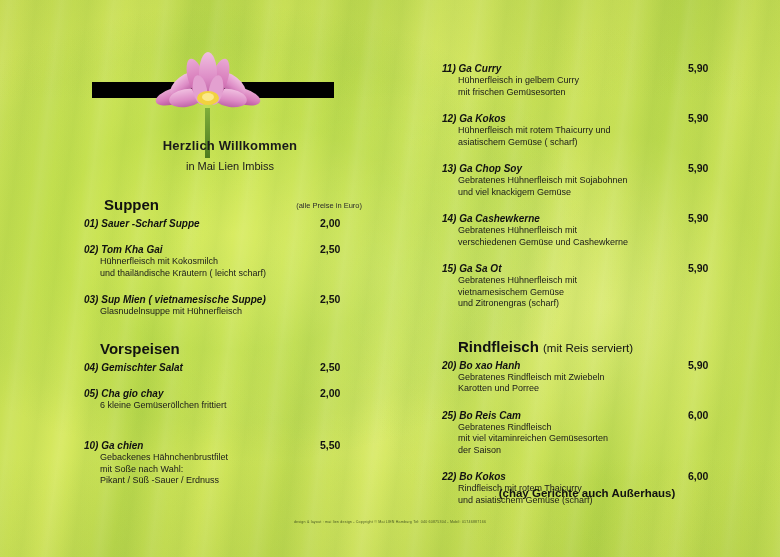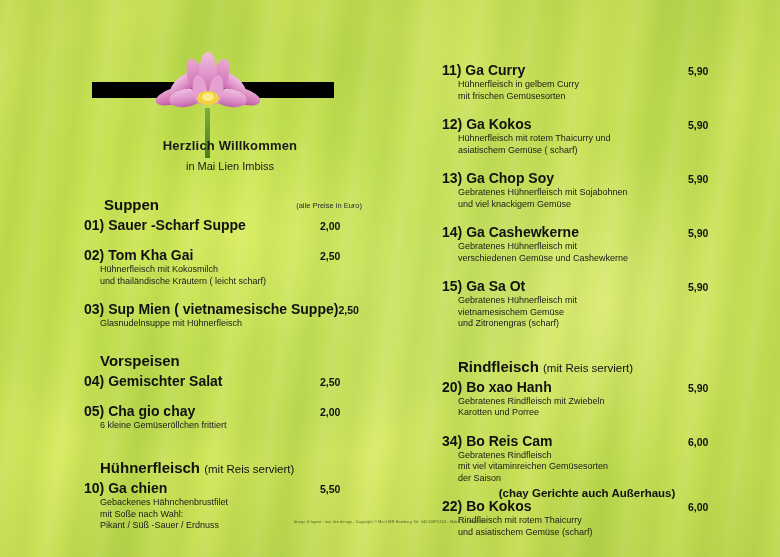--- a/index.html
+++ b/index.html
@@ -153,24 +153,25 @@
     position: relative;
     margin: 0 0 2px 0;
     padding-left: 0;
   }
   .item-row {
     display: flex;
     align-items: baseline;
     justify-content: space-between;
   }
   .item-name {
-    font-size: 14px;
+    font-size: 10px;
     font-weight: bold;
     color: #111111;
     white-space: nowrap;
+    font-style: italic;
   }
   .item-price {
     font-size: 10.5px;
     font-weight: bold;
     color: #111111;
     min-width: 34px;
   }
   .item-desc {
     font-size: 9px;
     line-height: 11.5px;
@@ -325,24 +326,20 @@
             <span>05)</span>
             <span>Cha gio chay</span>
           </span>
           <span class="item-price">2,00</span>
         </div>
         <div class="item-desc">6 kleine Gemüseröllchen frittiert</div>
       </div>
 
       <div class="spacer-lg"></div>
 
-      <div class="section-head indent-2">
-        <span>Hühnerfleisch</span>
-        <span class="suffix">(mit Reis serviert)</span>
-      </div>
 
       <div class="item">
         <div class="item-row">
           <span class="item-name">
             <span>10)</span>
             <span>Ga chien</span>
           </span>
           <span class="item-price">5,50</span>
         </div>
         <div class="item-desc">Gebackenes Hähnchenbrustfilet
@@ -440,21 +437,21 @@
         </div>
         <div class="item-desc">Gebratenes Rindfleisch mit Zwiebeln
 Karotten und Porree</div>
       </div>
 
       <div class="spacer-sm"></div>
 
       <div class="item">
         <div class="item-row">
           <span class="item-name">
-            <span>34)</span>
+            <span>25)</span>
             <span>Bo Reis Cam</span>
           </span>
           <span class="item-price">6,00</span>
         </div>
         <div class="item-desc">Gebratenes Rindfleisch
 mit viel vitaminreichen Gemüsesorten
 der Saison</div>
       </div>
 
       <div class="spacer-sm"></div>

